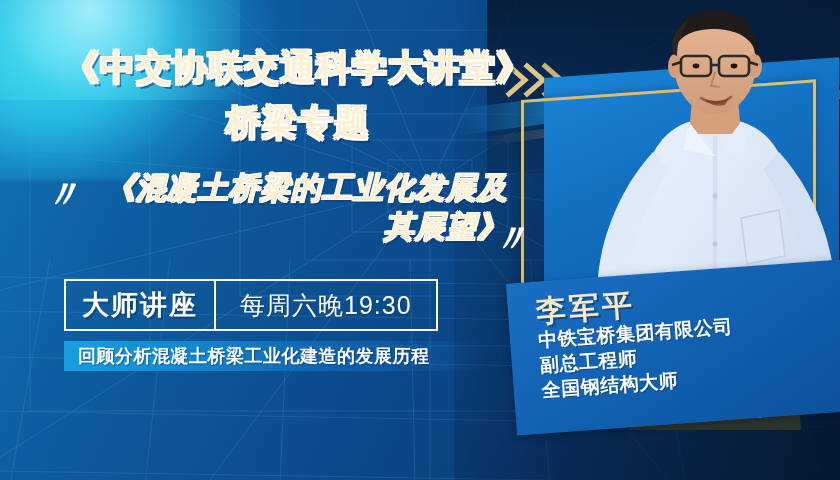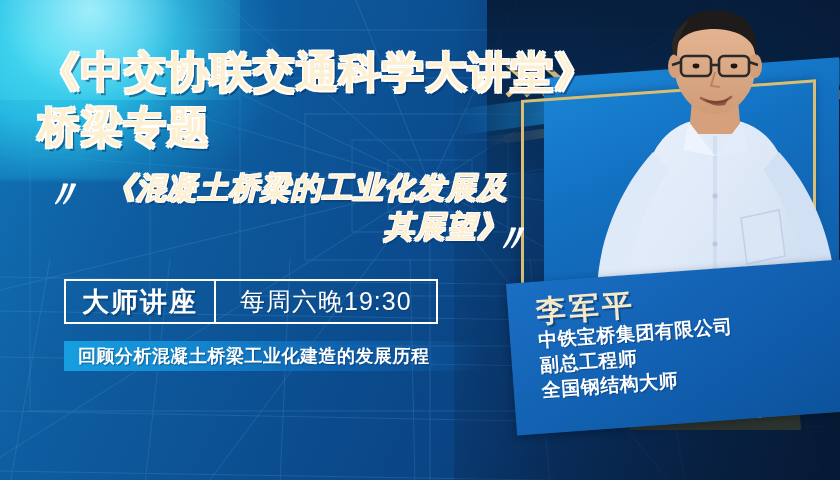--- a/index.html
+++ b/index.html
@@ -64,39 +64,39 @@
   .speaker-text{position:absolute;left:506px;top:284px;width:360px;height:152px;
     transform:rotate(-4.2deg);transform-origin:left top;padding:14px 0 0 28px;}
   .sp-name{font-size:30px;font-weight:bold;color:#f6e9c9;letter-spacing:3px;
     line-height:1.05;text-shadow:2px 2px 0 rgba(10,50,95,.55);}
   .sp-line{font-size:19px;font-weight:bold;color:#ffffff;letter-spacing:.5px;
     line-height:1.32;text-shadow:1px 1px 0 rgba(10,50,95,.5);}
 
   
   .title-wrap{position:absolute;left:38px;top:46px;width:520px;}
   .title-1,.title-2{
-    font-size:42px;font-weight:bold;letter-spacing:1px;color:#fdf0d2;
+    font-size:35px;font-weight:bold;letter-spacing:1px;color:#fdf0d2;
     line-height:1.22;white-space:nowrap;
     text-shadow:
       -1.5px -1.5px 0 #ffffff, 1.5px -1.5px 0 #ffffff,
       -1.5px 1.5px 0 #ffffff, 1.5px 1.5px 0 #ffffff,
-      3px 4px 0 rgba(9,48,92,.55);}
-  .title-2{margin-top:4px;}
+      3px 4px 0 rgba(9,48,92,.55); text-align: center;}
+  .title-2{margin-top:12px;}
 
   .quote-wrap{position:absolute;left:40px;top:168px;width:480px;height:100px;}
   .qmark{position:absolute;font-size:40px;font-weight:bold;color:#ffffff;
     font-style:italic;line-height:1;letter-spacing:-4px;}
   .qmark.left{left:2px;top:6px;}
   .qmark.right{left:450px;top:50px;}
   .quote-text{position:absolute;left:48px;top:0;width:420px;
     font-size:30px;font-style:italic;font-weight:bold;color:#fdf0d2;
     text-align:right;line-height:1.3;letter-spacing:1px;
     text-shadow:-1px -1px 0 #fff,1px -1px 0 #fff,-1px 1px 0 #fff,1px 1px 0 #fff,2px 3px 0 rgba(9,48,92,.4);}
 
-  .lecture-row{position:absolute;left:64px;top:279px;height:45px;
+  .lecture-row{position:absolute;left:64px;top:279px;height:52px;
     border:2px solid #ffffff;display:flex;align-items:stretch;}
   .lec-a{display:flex;align-items:center;justify-content:center;padding:0 16px;
     font-size:27px;font-weight:bold;color:#ffffff;letter-spacing:2px;
     text-shadow:2px 2px 0 rgba(9,48,92,.45);}
   .lec-div{width:2px;background:#ffffff;}
   .lec-b{display:flex;align-items:center;justify-content:center;padding:0 24px;
     font-size:25px;font-weight:500;color:#ffffff;letter-spacing:1px;
     text-shadow:1px 1px 0 rgba(9,48,92,.45);}
 
   .sub-band{position:absolute;left:64px;top:341px;width:420px;height:30px;

